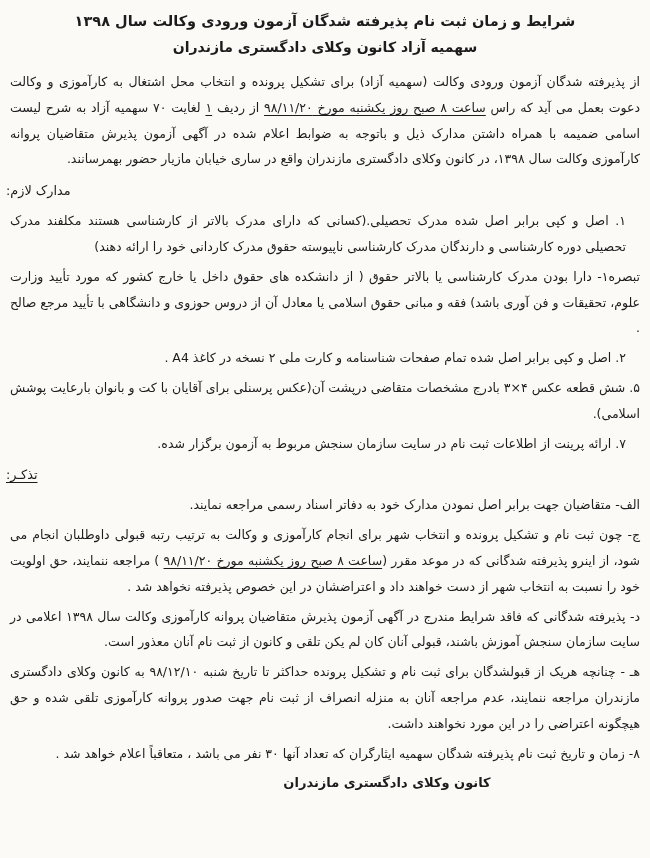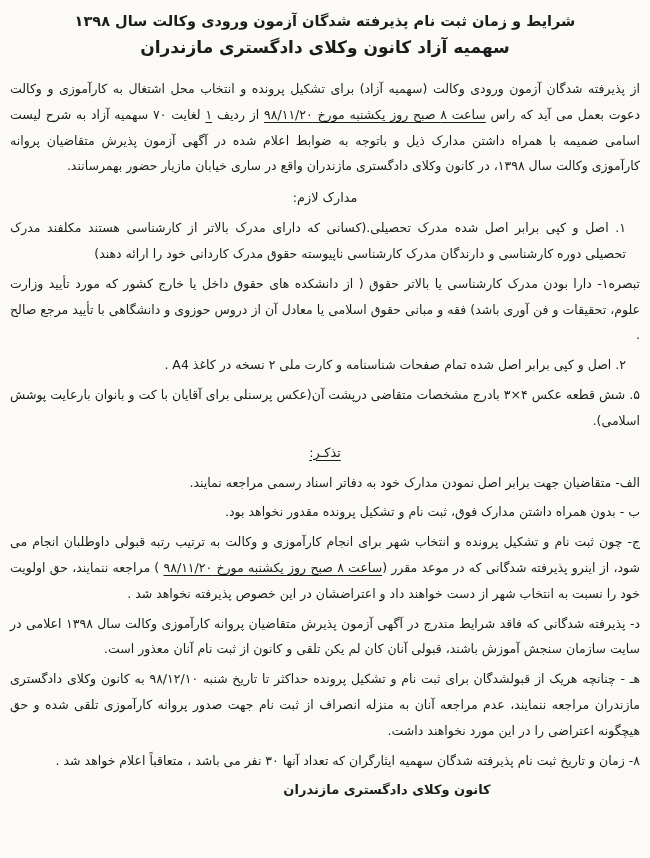--- a/index.html
+++ b/index.html
@@ -22,35 +22,35 @@
     height: 658px;
   }
   .title {
     text-align: center;
     font-weight: bold;
     font-size: 14.5px;
     line-height: 24px;
     margin: 2px 0 2px 0;
   }
   .subtitle {
-    margin-bottom: 17px;
-    font-size: 17px;
+    margin-bottom: 10px;
+    font-size: 14px;
   }
   p.para {
     margin: 4px;
     font-size: 12.5px;
     line-height: 25.8px;
     text-align: justify;
     text-justify: inter-word;
   }
   p.heading {
     margin: 6px 0 0 0;
     font-size: 12.8px;
     line-height: 26px;
-    text-align: center;
+    text-align: left;
   }
   .u {
     text-decoration: underline;
     text-underline-offset: 3px;
   }
   .indent-item { padding-right: 14px; }
   .indent-tabsareh { padding-right: 20px; }
   .gap-top { margin-top: 6px; }
   .footer {
     margin: 4px 0 0 0;
@@ -70,25 +70,25 @@
   <div class="title subtitle">سهمیه آزاد کانون وکلای دادگستری مازندران</div>
 
   <p class="para"><span>از پذیرفته شدگان آزمون ورودی وکالت (سهمیه آزاد) برای تشکیل پرونده و انتخاب محل اشتغال به کارآموزی و وکالت دعوت بعمل می آید که راس </span><span class="u">ساعت ۸ صبح روز یکشنبه مورخ ۹۸/۱۱/۲۰</span><span> از ردیف </span><span class="u">۱</span><span> لغایت ۷۰ سهمیه آزاد به شرح لیست اسامی ضمیمه با همراه داشتن مدارک ذیل و باتوجه به ضوابط اعلام شده در آگهی آزمون پذیرش متقاضیان پروانه کارآموزی وکالت سال ۱۳۹۸، در کانون وکلای دادگستری مازندران واقع در ساری خیابان مازیار حضور بهمرسانند.</span></p>
 
   <p class="heading gap-top">مدارک لازم:</p>
 
   <p class="para indent-item">۱. اصل و کپی برابر اصل شده مدرک تحصیلی.(کسانی که دارای مدرک بالاتر از کارشناسی هستند مکلفند مدرک تحصیلی دوره کارشناسی و دارندگان مدرک کارشناسی ناپیوسته حقوق مدرک کاردانی خود را ارائه دهند)</p>
   <p class="para">تبصره۱- دارا بودن مدرک کارشناسی یا بالاتر حقوق ( از دانشکده های حقوق داخل یا خارج کشور که مورد تأیید وزارت علوم، تحقیقات و فن آوری باشد) فقه و مبانی حقوق اسلامی یا معادل آن از دروس حوزوی و دانشگاهی با تأیید مرجع صالح .</p>
   <p class="para indent-item">۲. اصل و کپی برابر اصل شده تمام صفحات شناسنامه و کارت ملی ۲ نسخه در کاغذ A4 .</p>
   <p class="para">۵. شش قطعه عکس ۴×۳ بادرج مشخصات متقاضی درپشت آن(عکس پرسنلی برای آقایان با کت و بانوان بارعایت پوشش اسلامی).</p>
+  <p class="para indent-item">۷. ارائه پرینت از اطلاعات ثبت نام در سایت سازمان سنجش مربوط به آزمون برگزار شده.</p>
 
   <p class="heading gap-top"><span class="u">تذکـر:</span></p>
 
   <p class="para">الف- متقاضیان جهت برابر اصل نمودن مدارک خود به دفاتر اسناد رسمی مراجعه نمایند.</p>
-  <p class="para">ب - بدون همراه داشتن مدارک فوق، ثبت نام و تشکیل پرونده مقدور نخواهد بود.</p>
   <p class="para"><span>ج- چون ثبت نام و تشکیل پرونده و انتخاب شهر برای انجام کارآموزی و وکالت به ترتیب رتبه قبولی داوطلبان انجام می شود، از اینرو پذیرفته شدگانی که در موعد مقرر (</span><span class="u">ساعت ۸ صبح روز یکشنبه مورخ ۹۸/۱۱/۲۰</span><span> ) مراجعه ننمایند، حق اولویت خود را نسبت به انتخاب شهر از دست خواهند داد و اعتراضشان در این خصوص پذیرفته نخواهد شد .</span></p>
   <p class="para">د- پذیرفته شدگانی که فاقد شرایط مندرج در آگهی آزمون پذیرش متقاضیان پروانه کارآموزی وکالت سال ۱۳۹۸ اعلامی در سایت سازمان سنجش آموزش باشند، قبولی آنان کان لم یکن تلقی و کانون از ثبت نام آنان معذور است.</p>
   <p class="para">هـ - چنانچه هریک از قبولشدگان برای ثبت نام و تشکیل پرونده حداکثر تا تاریخ شنبه ۹۸/۱۲/۱۰ به کانون وکلای دادگستری مازندران مراجعه ننمایند، عدم مراجعه آنان به منزله انصراف از ثبت نام جهت صدور پروانه کارآموزی تلقی شده و حق هیچگونه اعتراضی را در این مورد نخواهند داشت.</p>
   <p class="para">۸- زمان و تاریخ ثبت نام پذیرفته شدگان سهمیه ایثارگران که تعداد آنها ۳۰ نفر می باشد ، متعاقباً اعلام خواهد شد .</p>
 
   <p class="footer">کانون وکلای دادگستری مازندران</p>
 
 </div>
 
 </body></html>

